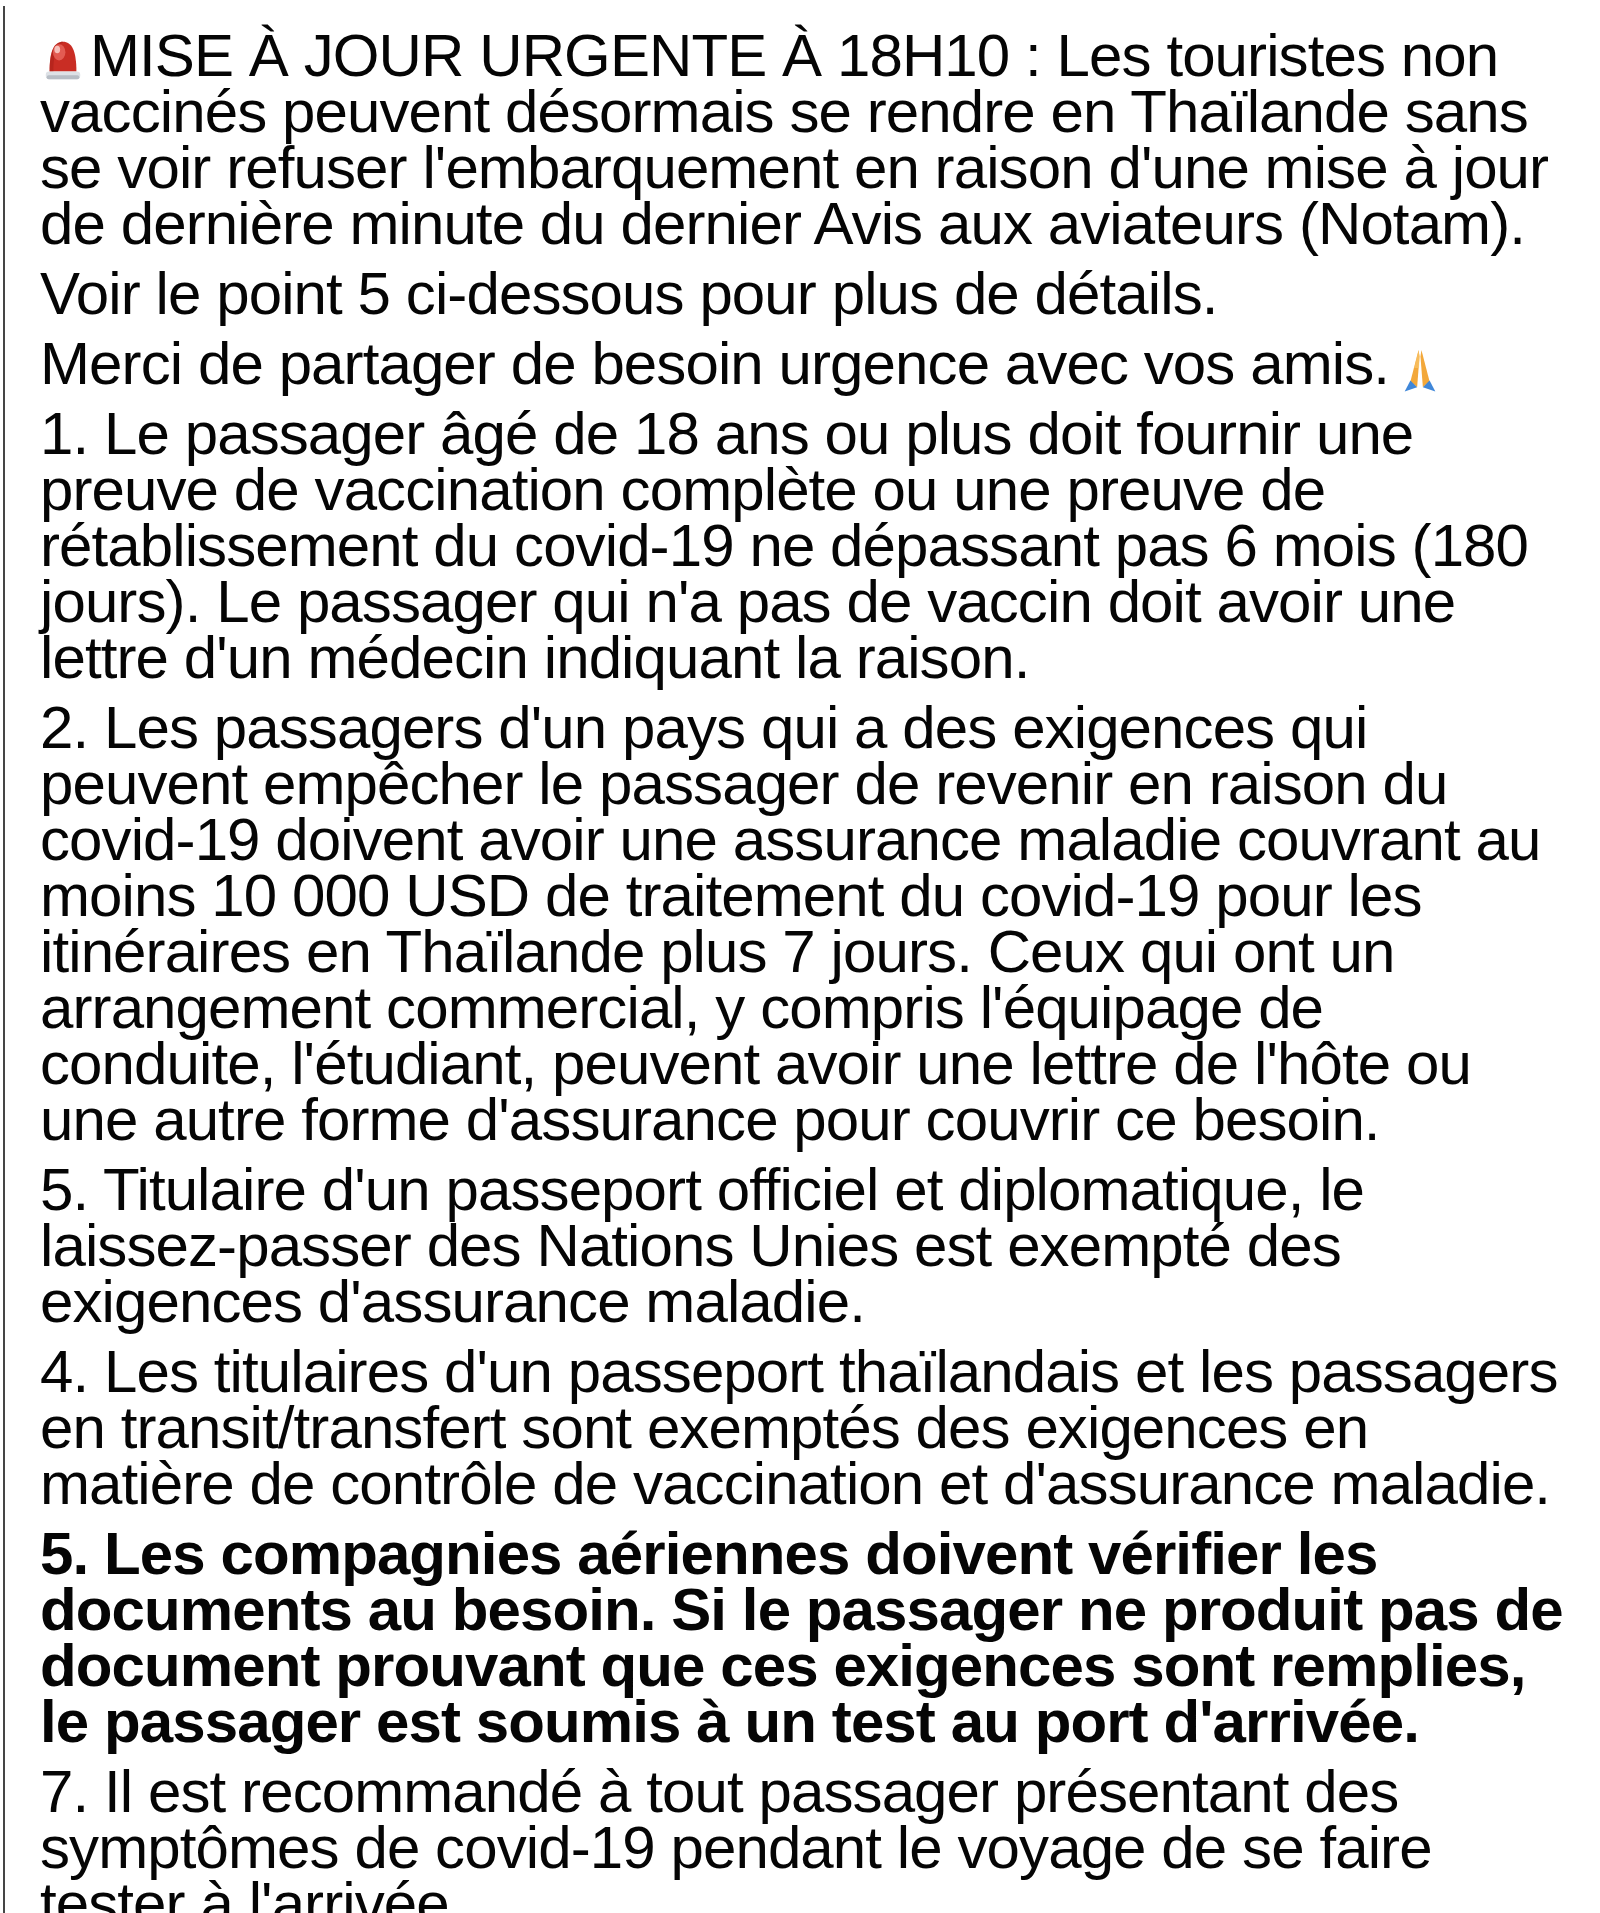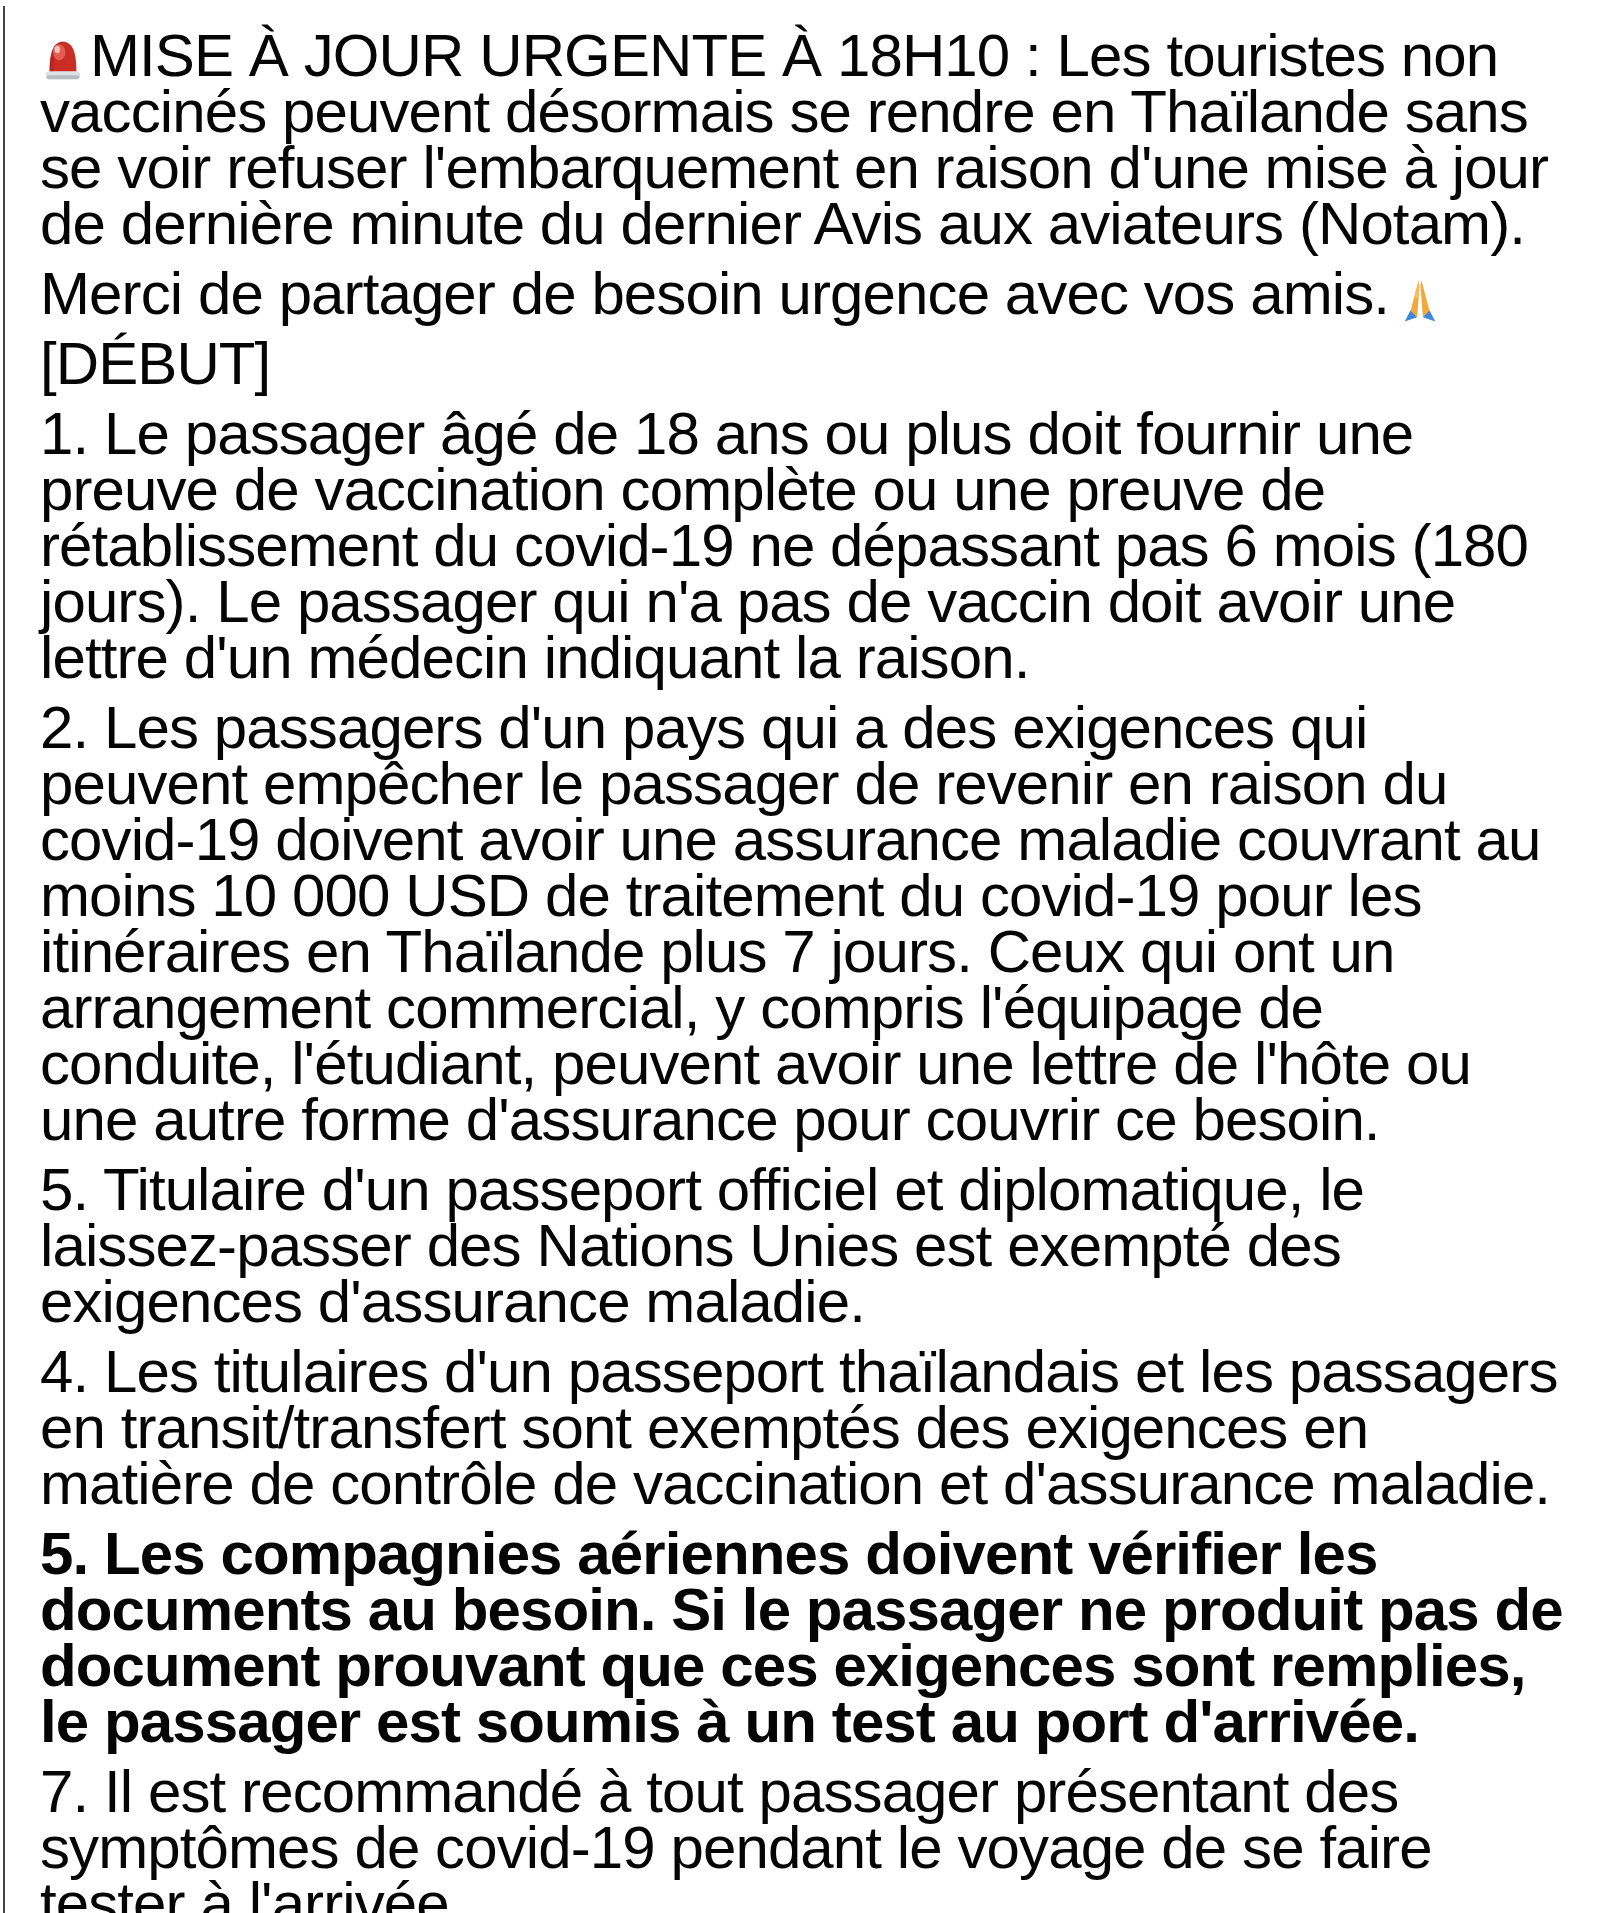--- a/index.html
+++ b/index.html
@@ -60,30 +60,30 @@
 
   <p class="para"><span class="emoji-icon siren"><svg viewBox="0 0 48 48" width="46" height="46">
           <path d="M24 5 C15 5 10 14 10 36 L38 36 C38 14 33 5 24 5 Z" fill="#c92d24"></path>
           <path d="M24 5 C15 5 10 14 10 36 L14 36 C14 15 19 7 24 6 Z" fill="#a81f18" opacity="0.55"></path>
           <ellipse cx="20" cy="16" rx="6.5" ry="8.5" fill="#e8645a" opacity="0.85"></ellipse>
           <ellipse cx="18" cy="13" rx="3" ry="4" fill="#f6beb8"></ellipse>
           <rect x="6" y="36" width="36" height="8" rx="3.5" fill="#dde1e6"></rect>
           <rect x="7" y="40" width="34" height="4" rx="2" fill="#b7bdc5"></rect>
         </svg></span><span>MISE À JOUR URGENTE À 18H10 : Les touristes non vaccinés peuvent désormais se rendre en Thaïlande sans se voir refuser l'embarquement en raison d'une mise à jour de dernière minute du dernier Avis aux aviateurs (Notam).</span></p>
 
+  <p class="para">Voir le point 5 ci-dessous pour plus de détails.</p>
 
   <p class="para"><span>Merci de partager de besoin urgence avec vos amis.</span><span class="emoji-icon hands"><svg viewBox="0 0 48 48" width="46" height="46">
           <path d="M22.5 3 L14 36 L21 42 L23.5 10 Z" fill="#f3a83a"></path>
           <path d="M25.5 3 L34 36 L27 42 L24.5 10 Z" fill="#f3a83a"></path>
           <path d="M22.5 3 L18 22 L23 22 L23.5 10 Z" fill="#f8c469" opacity="0.7"></path>
           <path d="M14 35 L21 42 L8 46.5 Z" fill="#3f87d9"></path>
           <path d="M34 35 L27 42 L40 46.5 Z" fill="#3f87d9"></path>
         </svg></span></p>
 
-  <p class="para">[DÉBUT]</p>
 
   <p class="para">1. Le passager âgé de 18 ans ou plus doit fournir une preuve de vaccination complète ou une preuve de rétablissement du covid-19 ne dépassant pas 6 mois (180 jours). Le passager qui n'a pas de vaccin doit avoir une lettre d'un médecin indiquant la raison.</p>
 
   <p class="para">2. Les passagers d'un pays qui a des exigences qui peuvent empêcher le passager de revenir en raison du covid-19 doivent avoir une assurance maladie couvrant au moins 10 000 USD de traitement du covid-19 pour les itinéraires en Thaïlande plus 7 jours. Ceux qui ont un arrangement commercial, y compris l'équipage de conduite, l'étudiant, peuvent avoir une lettre de l'hôte ou une autre forme d'assurance pour couvrir ce besoin.</p>
 
   <p class="para">5. Titulaire d'un passeport officiel et diplomatique, le laissez-passer des Nations Unies est exempté des exigences d'assurance maladie.</p>
 
   <p class="para">4. Les titulaires d'un passeport thaïlandais et les passagers en transit/transfert sont exemptés des exigences en matière de contrôle de vaccination et d'assurance maladie.</p>
 
   <p class="para annotated"><span class="underline-annot"></span><svg class="arrow-annot" viewBox="0 0 70 120" width="70" height="120">

